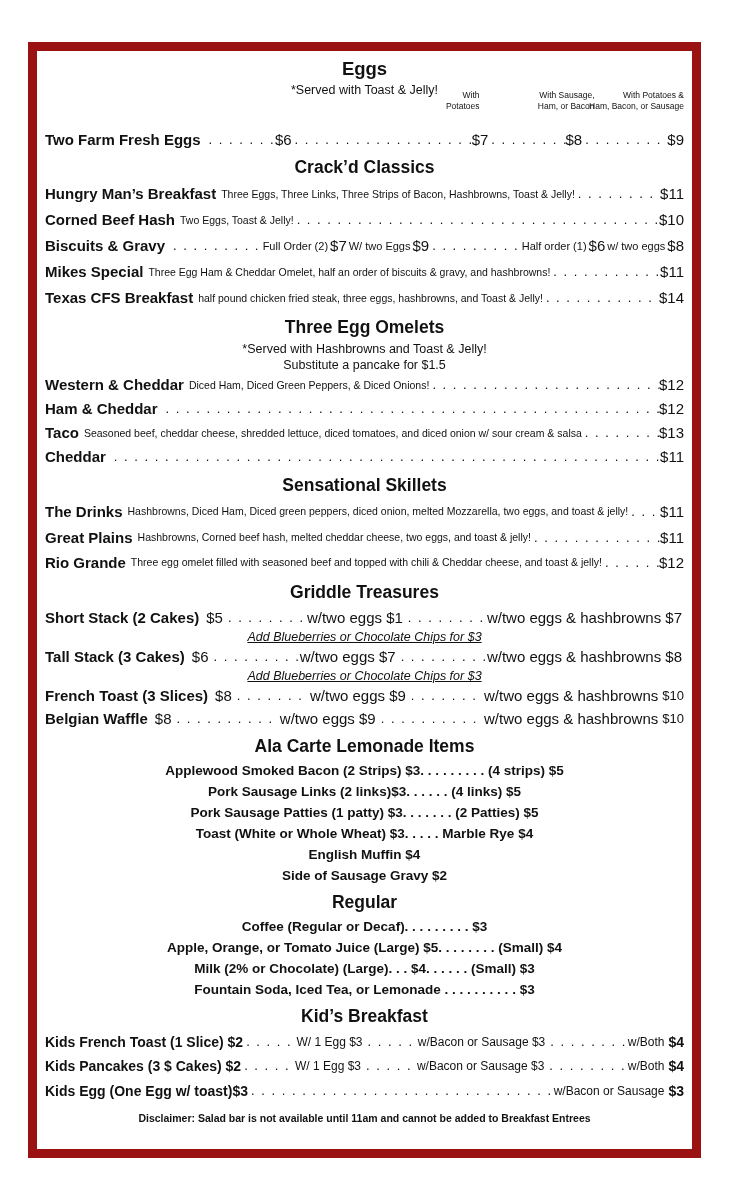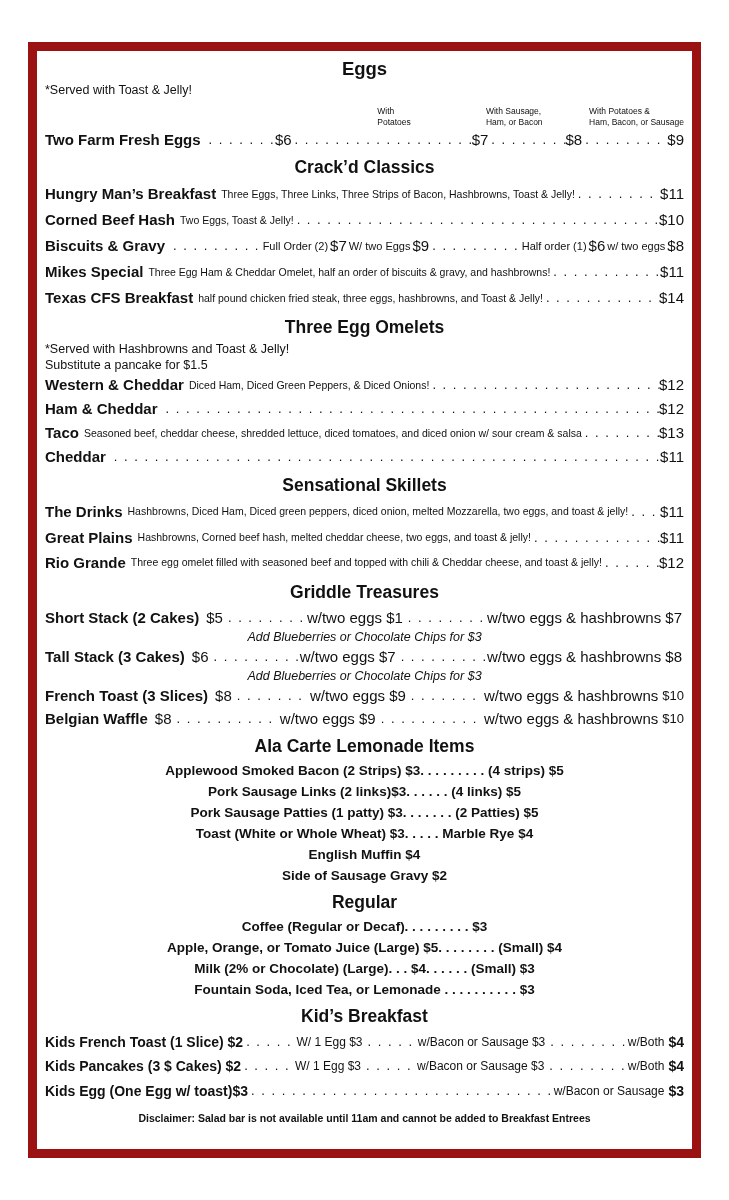--- a/index.html
+++ b/index.html
@@ -8,43 +8,43 @@
     font-family:"Liberation Sans","DejaVu Sans",sans-serif;
     color:var(--text-color,#111);position:relative;
   }
   .menu-border{
     position:absolute;left:28px;top:42px;width:673px;height:1116px;
     box-sizing:border-box;border:9px solid var(--border-color,#9B1212);
     padding:6px 8px 0;overflow:hidden;background:#fff;
   }
   .section-title{text-align:center;font-weight:700;font-size:17.5px;line-height:21px;margin:6px 0 3px}
   .sec-eggs .section-title{margin-top:1px;font-size:18.5px}
-  .subtitle{font-size:12.5px;line-height:16px}
+  .subtitle{text-align:center;font-size:12.5px;line-height:16px}
   .col-headers{position:relative;height:25px;margin-top:5px;font-size:8.5px;line-height:11px}
-  .col-h{position:absolute;text-align:left;bottom:0}
+  .col-h{position:absolute;text-align:right;bottom:16px}
   .col-h1{left:52%;width:16%}
   .col-h2{left:69%;width:17%}
   .col-h3{right:0}
   .row{display:flex;align-items:flex-start;white-space:nowrap;line-height:26px}
   .sec-eggs .row{line-height:23px}
   .sec-omelets .row{line-height:24px}
   .sec-skillets .row{line-height:25.5px}
   .sec-griddle .row{line-height:23px}
   .sec-kids .row{line-height:24.5px}
   .p-name{font-weight:700;font-size:15px;padding-right:5px}
   .p-desc{font-size:10.5px}
   .p-fill{flex:1 1 0;min-width:8px;overflow:hidden;font-size:13px;letter-spacing:1.5px;padding:0 3px}
   .p-price{font-size:15px}
   .p-price-sm{font-size:13px;padding-left:2px}
   .p-plain{font-size:15px;padding:0 2px}
   .p-small{font-size:11px;padding:0 2px}
   .p-kname{font-weight:700;font-size:14px}
   .p-kmid{font-size:12px;padding:0 2px}
   .p-kbold{font-weight:700;font-size:14px;padding-left:2px}
-  .note{text-align:center;font-style:italic;font-size:12.5px;line-height:16px}
+  .note{text-align:center;font-style:italic;text-decoration:underline;font-size:12.5px;line-height:16px}
   .center-line{text-align:center;font-weight:700;font-size:13.5px;line-height:21px}
   .disclaimer{text-align:center;font-weight:700;font-size:10.5px;margin-top:8px;line-height:14px}
 </style>
 </head>
 <body style="background: rgb(255, 255, 255);">
 
 <div class="page">
   <div class="menu-border">
     <div>
         <section class="menu-section sec-eggs">

